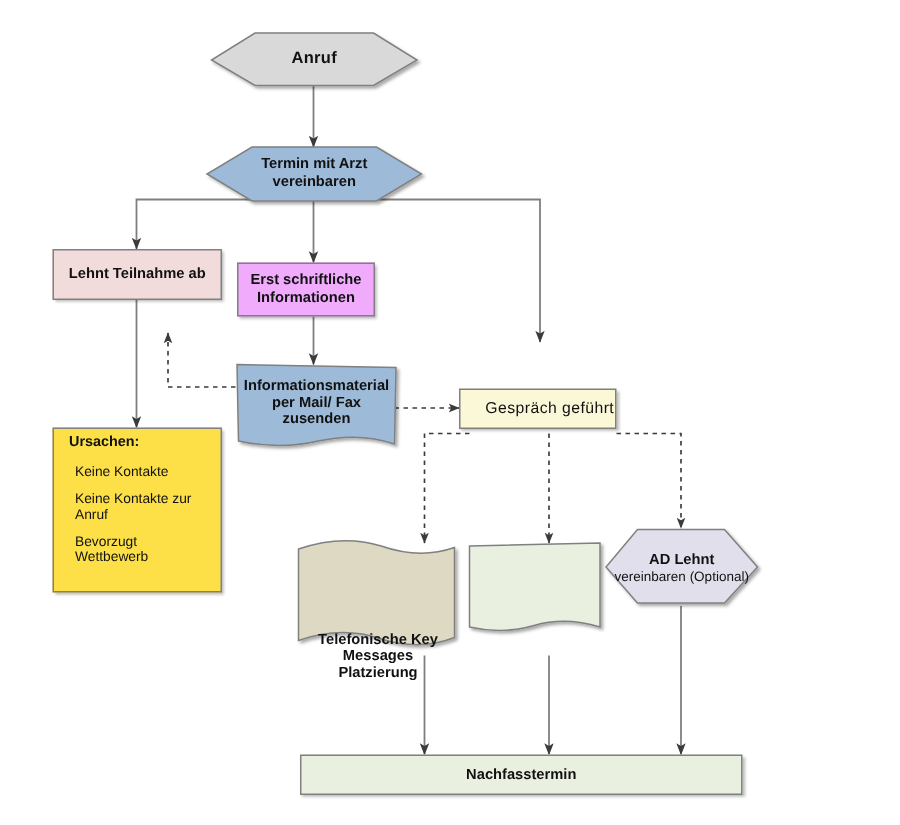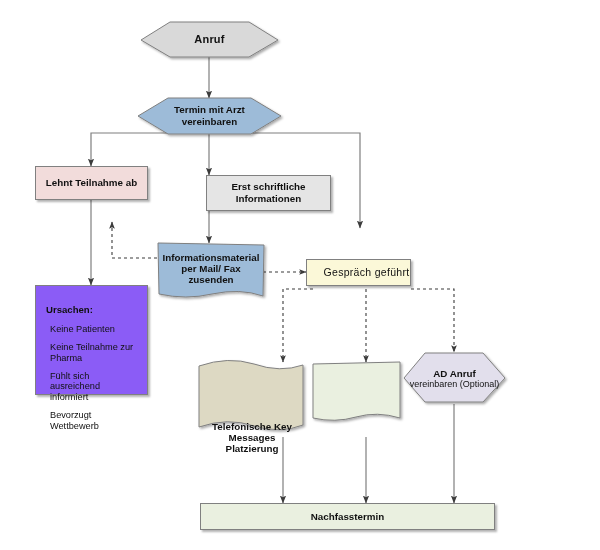--- a/index.html
+++ b/index.html
@@ -55,24 +55,24 @@
   .t-anruf      { font-size: 11px; font-weight: bold; letter-spacing: .2px; }
   .t-bold10     { font-size: 9.8px; font-weight: bold; }
   .t-plain10    { font-size: 9.8px; font-weight: normal; }
   .t-yellow     { font-size: 10.5px; font-weight: normal; letter-spacing: .3px; margin-left: 16px; }
   .t-hexsmall   { font-size: 9px; font-weight: normal; }
 
   
   #ursachen-box {
     position: absolute;
     box-sizing: border-box;
-    background: #8b5cf6;
+    background: #fde047;
     border: 1px solid #808080;
     box-shadow: 1.5px 1.5px 2px rgba(0,0,0,0.30);
-    padding: 18px 8px 6px 10px;
+    padding: 3px 8px 6px 10px;
     text-align: left;
   }
   #ursachen-box .title {
     font-size: 9.6px;
     font-weight: bold;
     margin-bottom: 9px;
   }
   #ursachen-box ul {
     list-style: none;
     margin: 0;
@@ -165,54 +165,53 @@
   </div>
 
   <div class="node hex" style="left:141px;top:22px;width:137px;height:35px;">
     <span class="label t-anruf">Anruf</span>
   </div>
 
   <div class="node rect" style="left:35px;top:166px;width:113px;height:34px;background:#f2dcdb;">
     <span class="label t-bold10">Lehnt Teilnahme ab</span>
   </div>
 
-  <div class="node rect" style="left:158px;top:175px;width:125px;height:36px;background:#e5e5e5;margin-left:48px;">
+  <div class="node rect" style="left:158px;top:175px;width:92px;height:36px;background:#f0abfc;">
     <span class="label t-bold10">Erst schriftliche
 Informationen</span>
   </div>
 
   <div class="doc-text" style="left:158px;top:245px;width:106px;height:46px;">
     <span class="label t-bold10">Informationsmaterial
 per Mail/ Fax
 zusenden</span>
   </div>
 
   <div class="node rect" style="left:306px;top:259px;width:105px;height:27px;background:#fbf8d8;">
     <span class="label t-yellow">Gespräch geführt</span>
   </div>
 
   <div id="ursachen-box" style="left:35px;top:285px;width:113px;height:110px;">
     <div class="title">Ursachen:</div>
     <ul>
-      <li>Keine Patienten</li>
-      <li>Keine Teilnahme zur Pharma</li>
-      <li>Fühlt sich ausreichend informiert</li>
+      <li>Keine Kontakte</li>
+      <li>Keine Kontakte zur Anruf</li>
       <li>Bevorzugt Wettbewerb</li>
     </ul>
   </div>
 
   <div class="doc-text" style="left:202px;top:372px;width:100px;height:48px;margin-top:41px;">
     <span class="label t-bold10">Telefonische
 Key Messages
 Platzierung</span>
   </div>
 
 
   <div class="doc-text" style="left:404px;top:357px;width:101px;height:42px;flex-direction:column;align-items:center;justify-content:center;">
-    <span class="label t-bold10">AD Anruf</span>
+    <span class="label t-bold10">AD Lehnt</span>
     <span class="label t-hexsmall">vereinbaren
 (Optional)</span>
   </div>
 
   <div class="node rect" style="left:200px;top:503px;width:295px;height:27px;background:#eaf0e0;align-items:center;">
     <span class="label t-bold10">Nachfasstermin</span>
   </div>
 
 </div>
 

